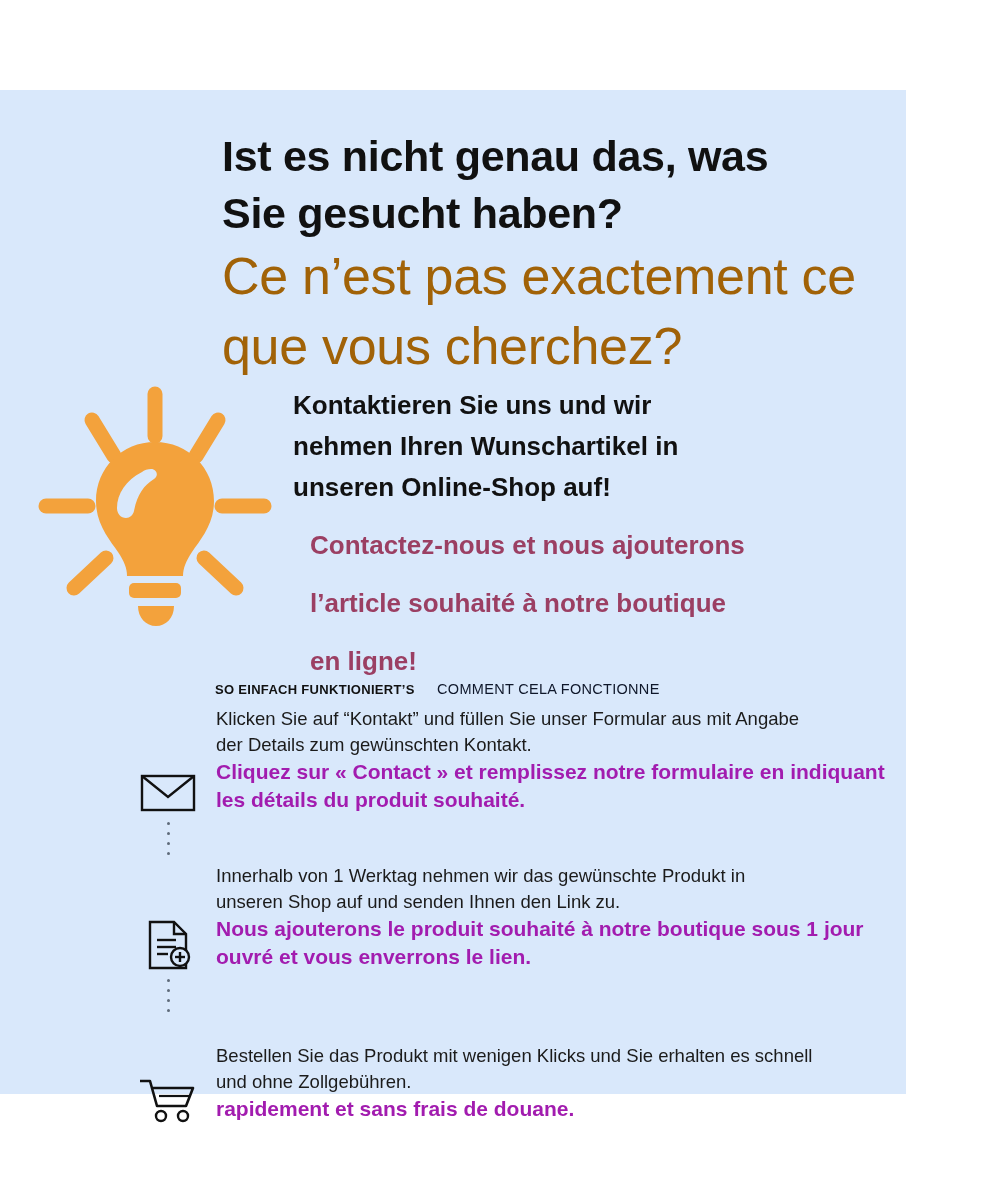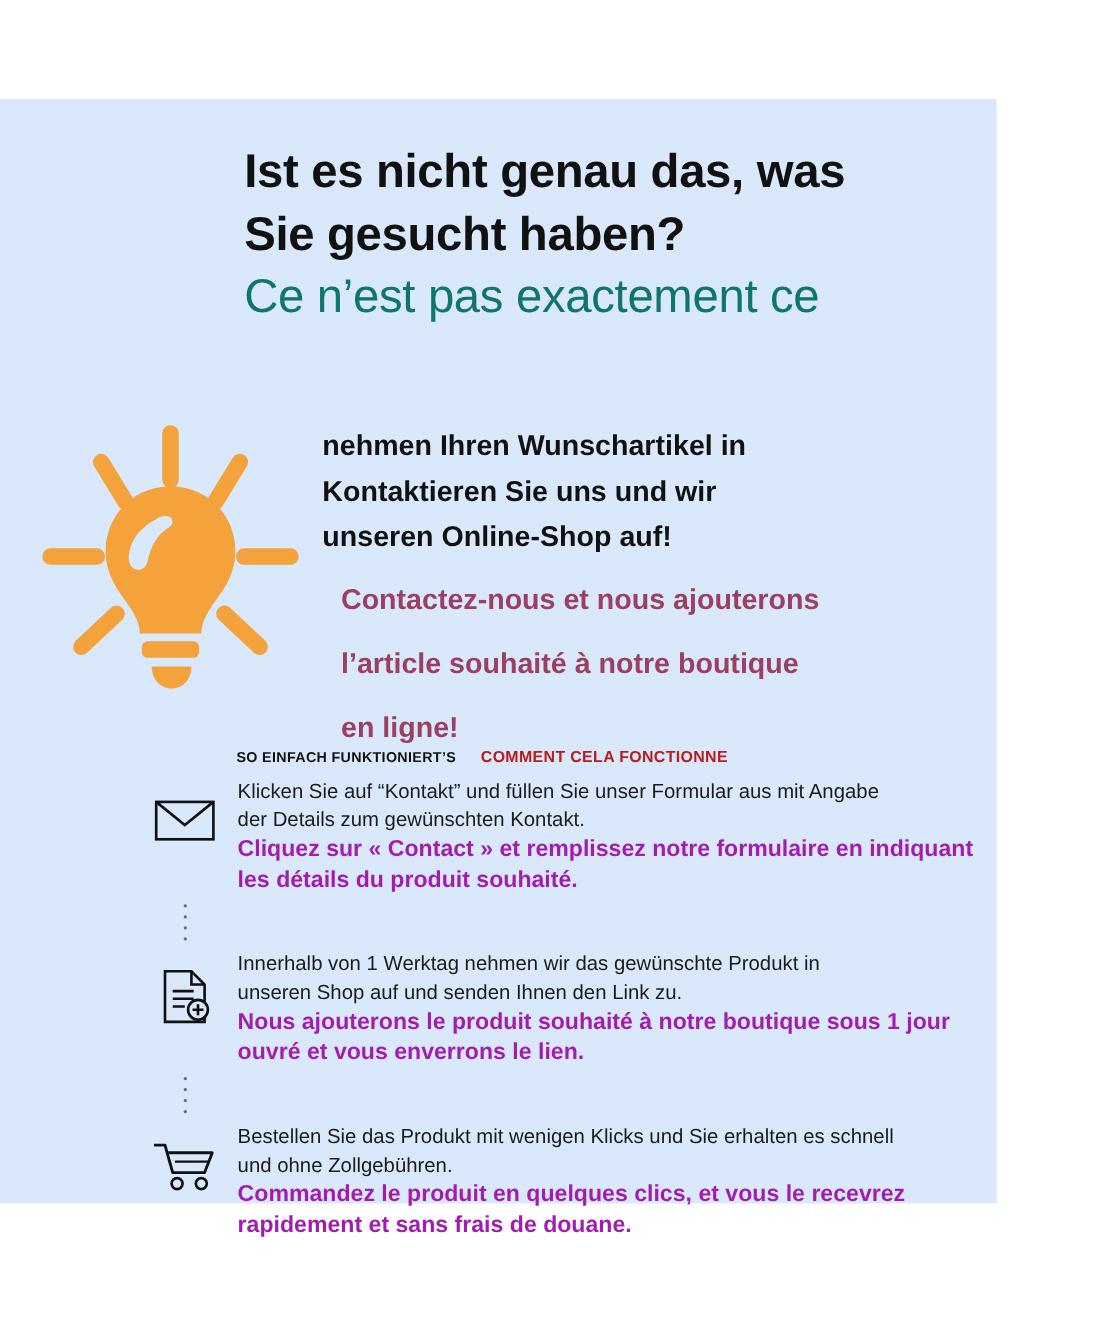--- a/index.html
+++ b/index.html
@@ -33,24 +33,24 @@
   }
   .headline-de {
     font-size: 43px;
     line-height: 1.33;
     font-weight: bold;
     color: #111111;
     letter-spacing: -0.3px;
     margin: 0;
   }
   .headline-fr {
-    font-size: 43px;
+    font-size: 52px;
     line-height: 1.33;
     font-weight: normal;
-    color: #0f766e;
+    color: #a16207;
     letter-spacing: -0.3px;
     margin: 0;
   }
 
   
   .bulb-wrap {
     position: absolute;
     left: 30px;
     top: 290px;
     width: 250px;
@@ -89,38 +89,38 @@
     white-space: nowrap;
   }
   .steps-head-de {
     font-size: 13px;
     font-weight: bold;
     color: #111111;
     letter-spacing: 0.3px;
   }
   .steps-head-fr {
     font-size: 14.5px;
-    font-weight: bold;
-    color: #b91c1c;
+    font-weight: normal;
+    color: #0f172a;
     letter-spacing: 0.3px;
     margin-left: 18px;
     text-align: right;
   }
 
   
   .steps {
     position: absolute;
     left: 120px;
     top: 615px;
     width: 820px;
   }
   .step {
     position: relative;
     display: flex;
-    align-items: flex-start;
+    align-items: flex-end;
     min-height: 104px;
   }
   .step-icon {
     width: 96px;
     flex: 0 0 96px;
     display: flex;
     justify-content: center;
     padding-top: 18px;
   }
   .step-text {
@@ -163,20 +163,21 @@
 </style>
 </head>
 <body>
 
 <div class="banner">
 
   <div class="headline-block">
     <div class="headline-de">Ist es nicht genau das, was</div>
     <div class="headline-de">Sie gesucht haben?</div>
     <div class="headline-fr">Ce n’est pas exactement ce</div>
+    <div class="headline-fr">que vous cherchez?</div>
   </div>
 
   <div class="bulb-wrap">
     <svg class="bulb-svg" width="250" height="260" viewBox="0 0 250 260" fill="none">
       <g stroke="#f3a23c" stroke-width="15" stroke-linecap="round">
         <line x1="125" y1="14" x2="125" y2="56"></line>
         <line x1="62" y1="40" x2="84" y2="76"></line>
         <line x1="188" y1="40" x2="166" y2="76"></line>
         <line x1="16" y1="126" x2="58" y2="126"></line>
         <line x1="234" y1="126" x2="192" y2="126"></line>
@@ -184,22 +185,22 @@
         <line x1="206" y1="208" x2="174" y2="178"></line>
       </g>
       <path d="M125 62 C92 62 66 88 66 121 C66 145 80 160 88 172 C94 181 97 188 97 196 L153 196 C153 188 156 181 162 172 C170 160 184 145 184 121 C184 88 158 62 125 62 Z" fill="#f3a23c"></path>
       <path d="M112 92 C96 100 87 114 87 128 C87 134 91 138 96 138 C100 138 103 135 104 131 C107 115 114 105 124 99 C129 96 127 89 121 89 C118 89 114 90 112 92 Z" fill="#d9e8fb"></path>
       <rect x="99" y="203" width="52" height="15" rx="5" fill="#f3a23c"></rect>
       <path d="M108 226 L144 226 C144 238 136 246 126 246 C116 246 108 238 108 226 Z" fill="#f3a23c"></path>
     </svg>
   </div>
 
   <div class="sub-block">
+    <div class="sub-de">Kontaktieren Sie uns und wir</div>
     <div class="sub-de">nehmen Ihren Wunschartikel in</div>
-    <div class="sub-de">Kontaktieren Sie uns und wir</div>
     <div class="sub-de">unseren Online-Shop auf!</div>
     <div class="sub-fr">Contactez-nous et nous ajouterons</div>
     <div class="sub-fr">l’article souhaité à notre boutique</div>
     <div class="sub-fr">en ligne!</div>
   </div>
 
   <div class="steps-head">
     <span class="steps-head-de">SO EINFACH FUNKTIONIERT’S</span>
     <span class="steps-head-fr">COMMENT CELA FONCTIONNE</span>
   </div>
@@ -265,19 +266,18 @@
         <svg width="60" height="46" viewBox="0 0 60 46">
           <path d="M2 4 H12 L19 29 H48 L55 11 H15" fill="none" stroke="#111111" stroke-width="2.6" stroke-linejoin="round"></path>
           <line x1="21" y1="19" x2="52" y2="19" stroke="#111111" stroke-width="2.2"></line>
           <circle cx="23" cy="39" r="5" fill="none" stroke="#111111" stroke-width="2.4"></circle>
           <circle cx="45" cy="39" r="5" fill="none" stroke="#111111" stroke-width="2.4"></circle>
         </svg>
       </div>
       <div class="step-text">
         <p class="step-de">Bestellen Sie das Produkt mit wenigen Klicks und Sie erhalten es schnell</p>
         <p class="step-de">und ohne Zollgebühren.</p>
-        <p class="step-fr">Commandez le produit en quelques clics, et vous le recevrez</p>
         <p class="step-fr">rapidement et sans frais de douane.</p>
       </div>
     </div>
 
   </div>
 </div>
 
 </body></html>

